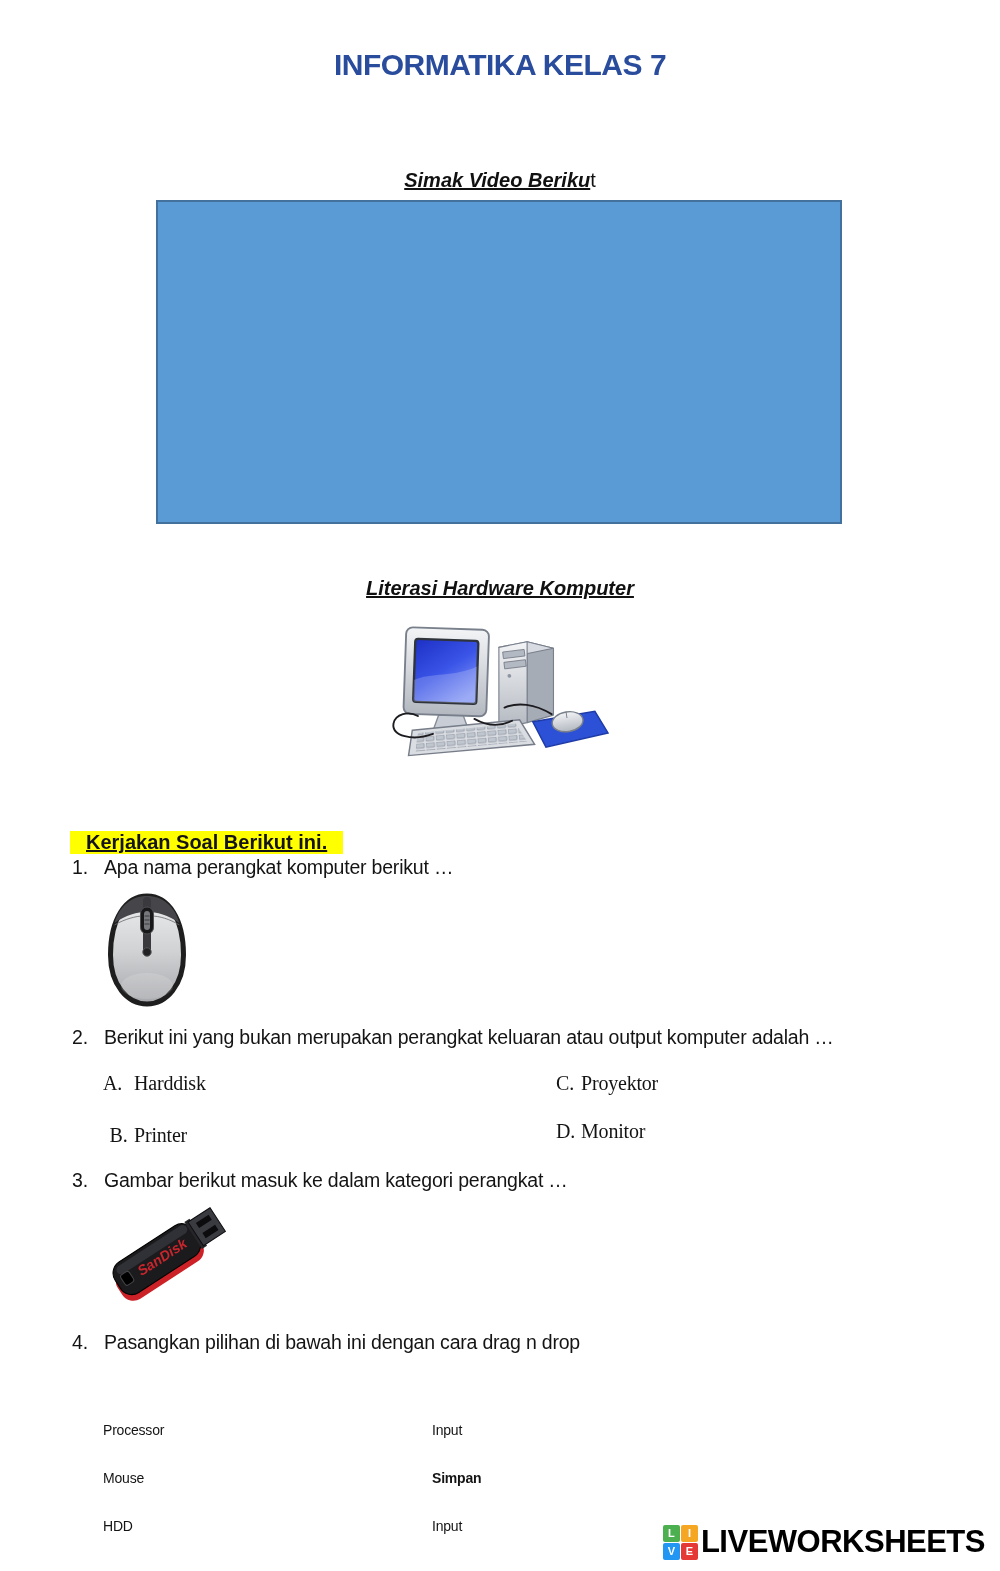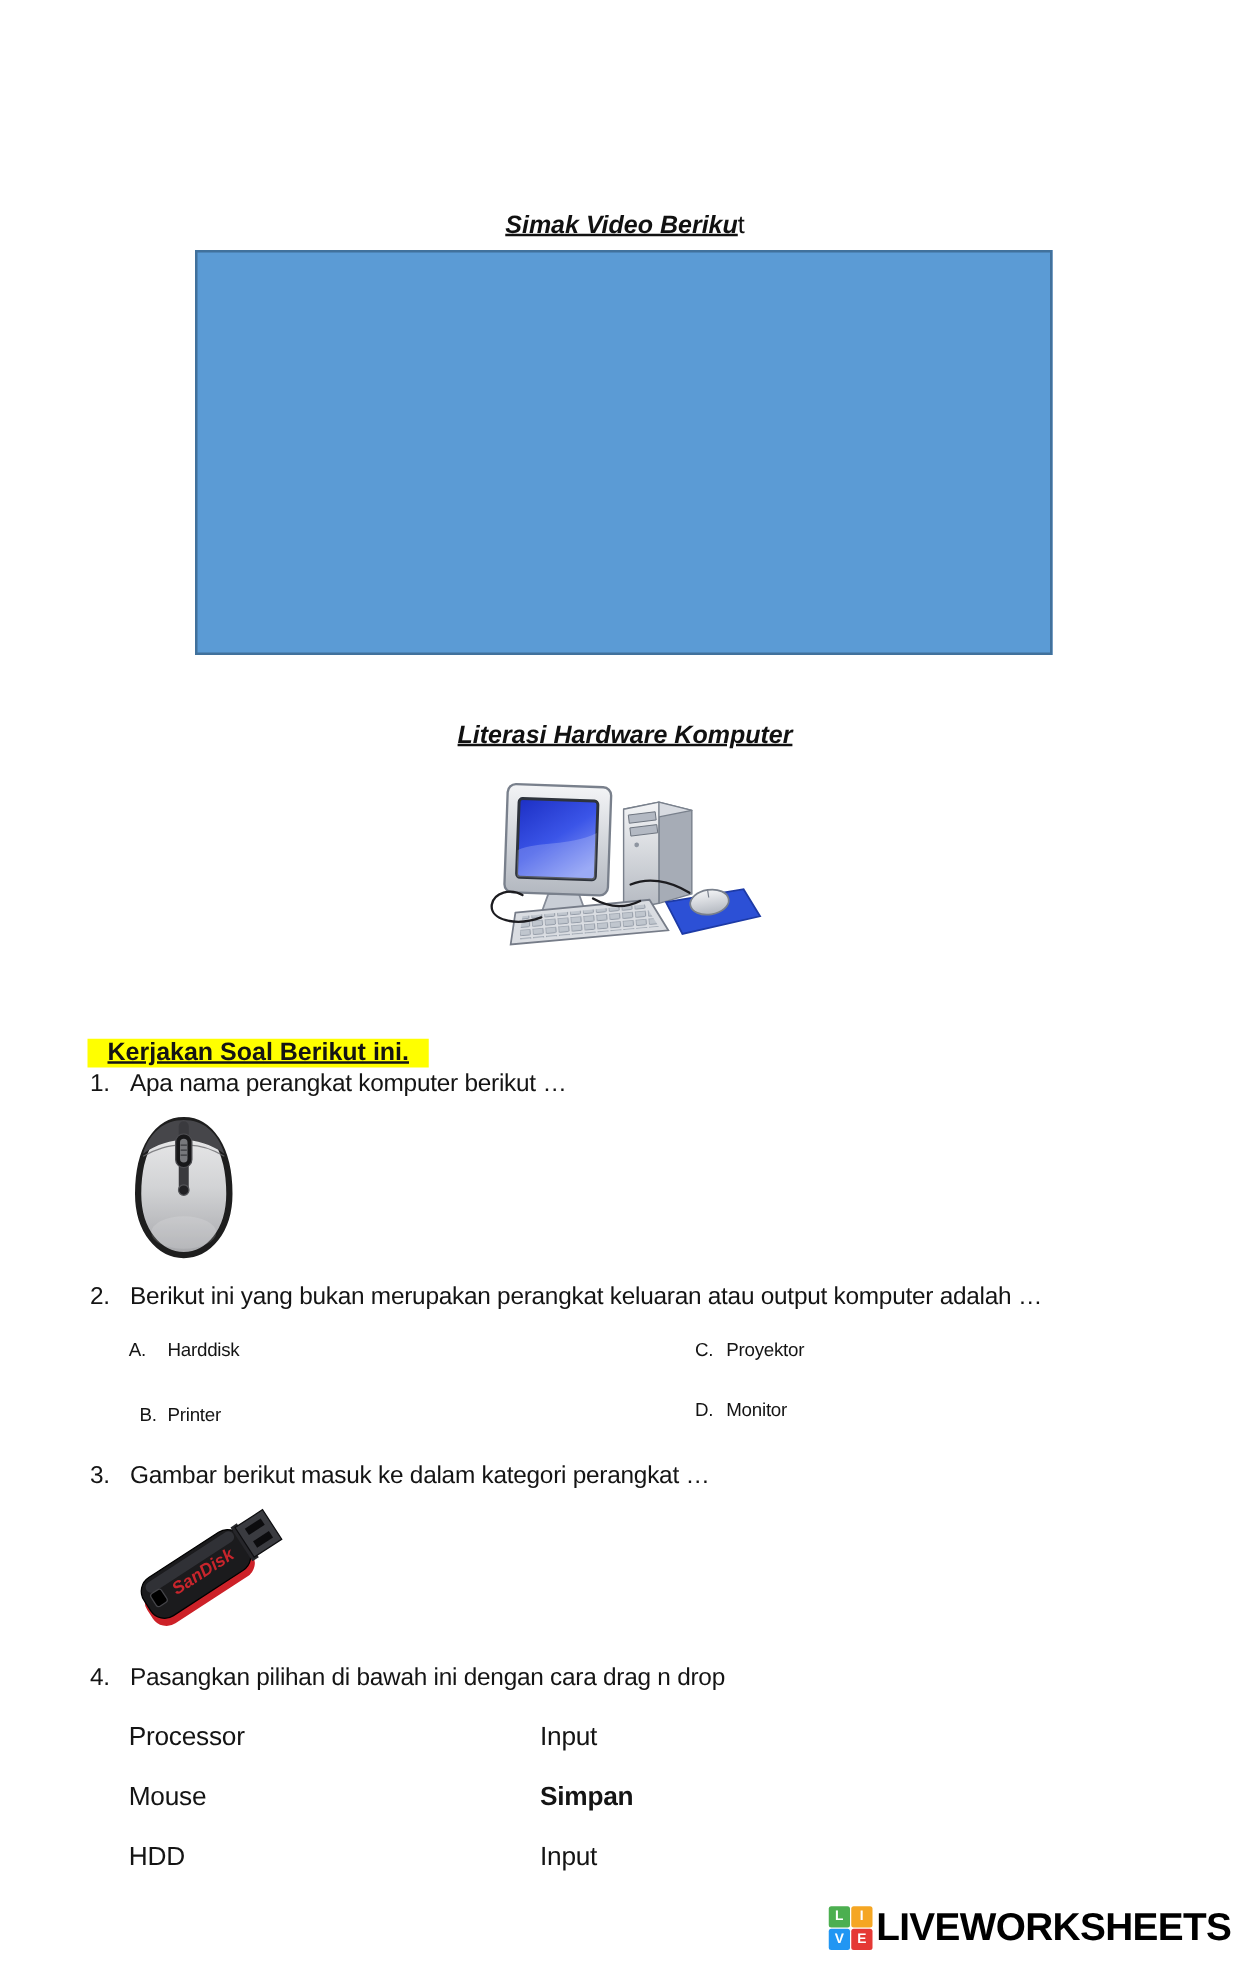--- a/index.html
+++ b/index.html
@@ -22,24 +22,24 @@
     position:absolute;left:156px;top:200px;width:682px;height:320px;
     background:#5B9BD5;border:2px solid #41719C;box-sizing:content-box;
   }
   .tasks-head{
     position:absolute;left:70px;top:831px;
     font-size:20px;font-weight:bold;text-decoration:underline;
     background:#FFFF00;padding:0 16px;white-space:nowrap;
   }
   .qline{position:absolute;left:72px;font-size:19.5px;letter-spacing:-0.2px;white-space:nowrap;}
   .qnum{display:inline-block;width:32px;}
-  .opt{position:absolute;font-size:15px;letter-spacing:-0.2px;white-space:nowrap;}
+  .opt{position:absolute;font-size:20px;letter-spacing:-0.2px;white-space:nowrap;font-family:Liberation Serif, serif;}
   .olabel{display:inline-block;width:31px;}
   .olabel-r{display:inline-block;width:25px;}
-  .match-item{position:absolute;font-size:21px;letter-spacing:-0.2px;white-space:nowrap;}
+  .match-item{position:absolute;font-size:14px;letter-spacing:-0.2px;white-space:nowrap;margin-top:44px;}
   .art{position:absolute;}
   .footer{
     position:absolute;right:15px;top:1524px;display:flex;align-items:center;gap:3px;
   }
   .logo-grid{
     display:grid;grid-template-columns:17px 17px;grid-template-rows:17px 17px;gap:1px;
   }
   .logo-grid span{
     display:flex;align-items:center;justify-content:center;
     color:#fff;font-size:11px;font-weight:bold;border-radius:2px;
@@ -49,20 +49,21 @@
     font-size:31px;font-weight:800;letter-spacing:-0.5px;color:#000000;
     font-family:"Liberation Sans",sans-serif;
   }
 </style>
 </head>
 <body>
 
 <div class="page">
 
   <div class="title">
+    <div>INFORMATIKA KELAS 7</div>
   </div>
 
   <div class="subhead" style="top:169px;">
     <span class="u">Simak Video Beriku</span><span class="tail">t</span>
   </div>
 
   <div class="video-box" style="background: rgb(91, 155, 213);"></div>
 
   <div class="subhead" style="top:577px;">
     <span class="u">Literasi Hardware Komputer</span>

